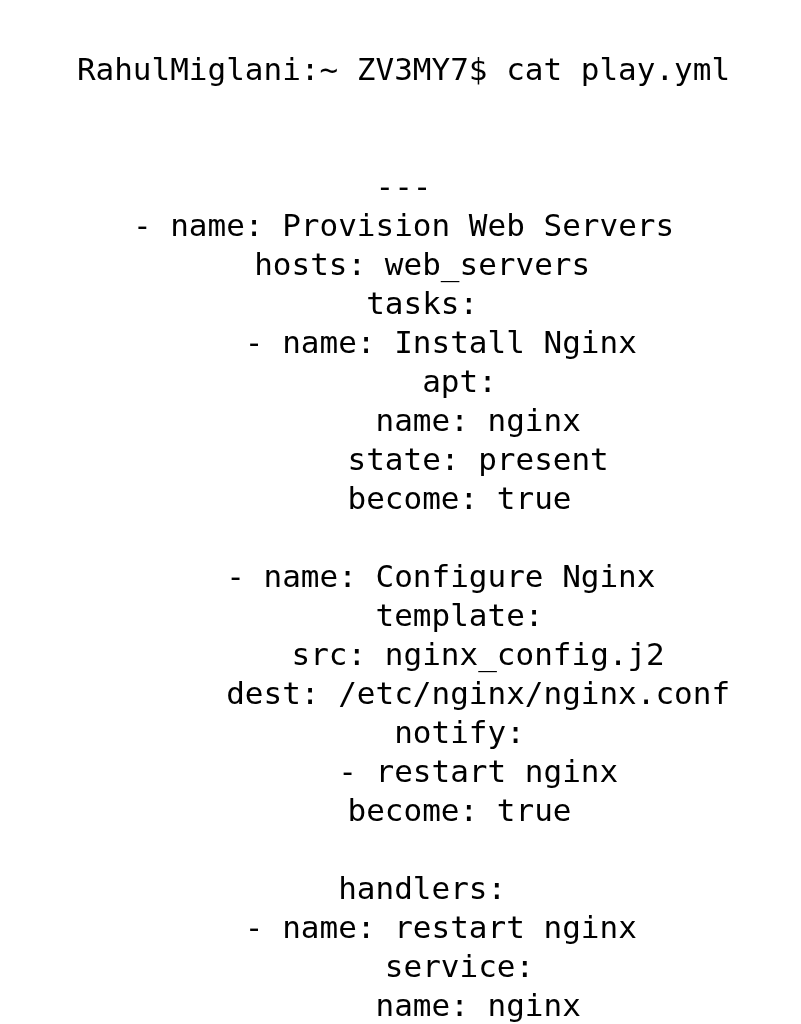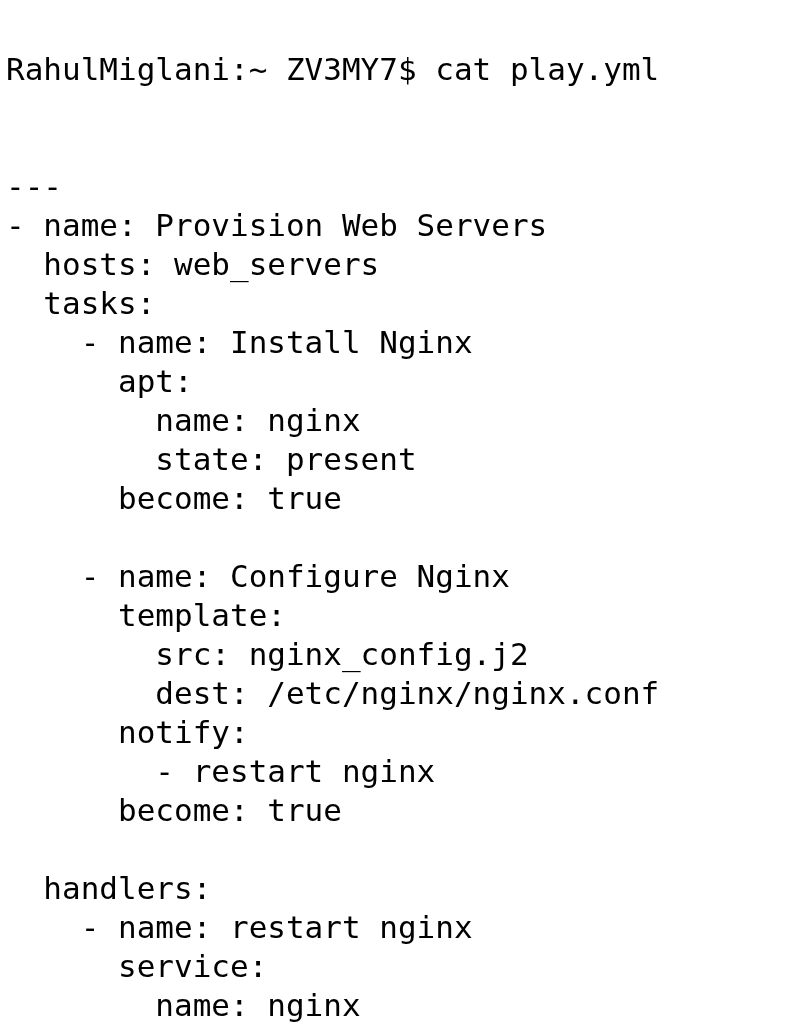--- a/index.html
+++ b/index.html
@@ -5,20 +5,21 @@
   html, body {
     margin: 0;
     padding: 0;
   }
   .screen-root {
     position: relative;
     width: 801px;
     height: 1024px;
     background: #ffffff;
     overflow: hidden;
+    text-align: center;
   }
   .terminal-text {
     position: absolute;
     top: -28px;          
     left: 0;
     right: 0;
     font-family: "DejaVu Sans Mono", "Liberation Mono", monospace;
     font-size: 31px;
     line-height: 39px;
     color: #000000;

